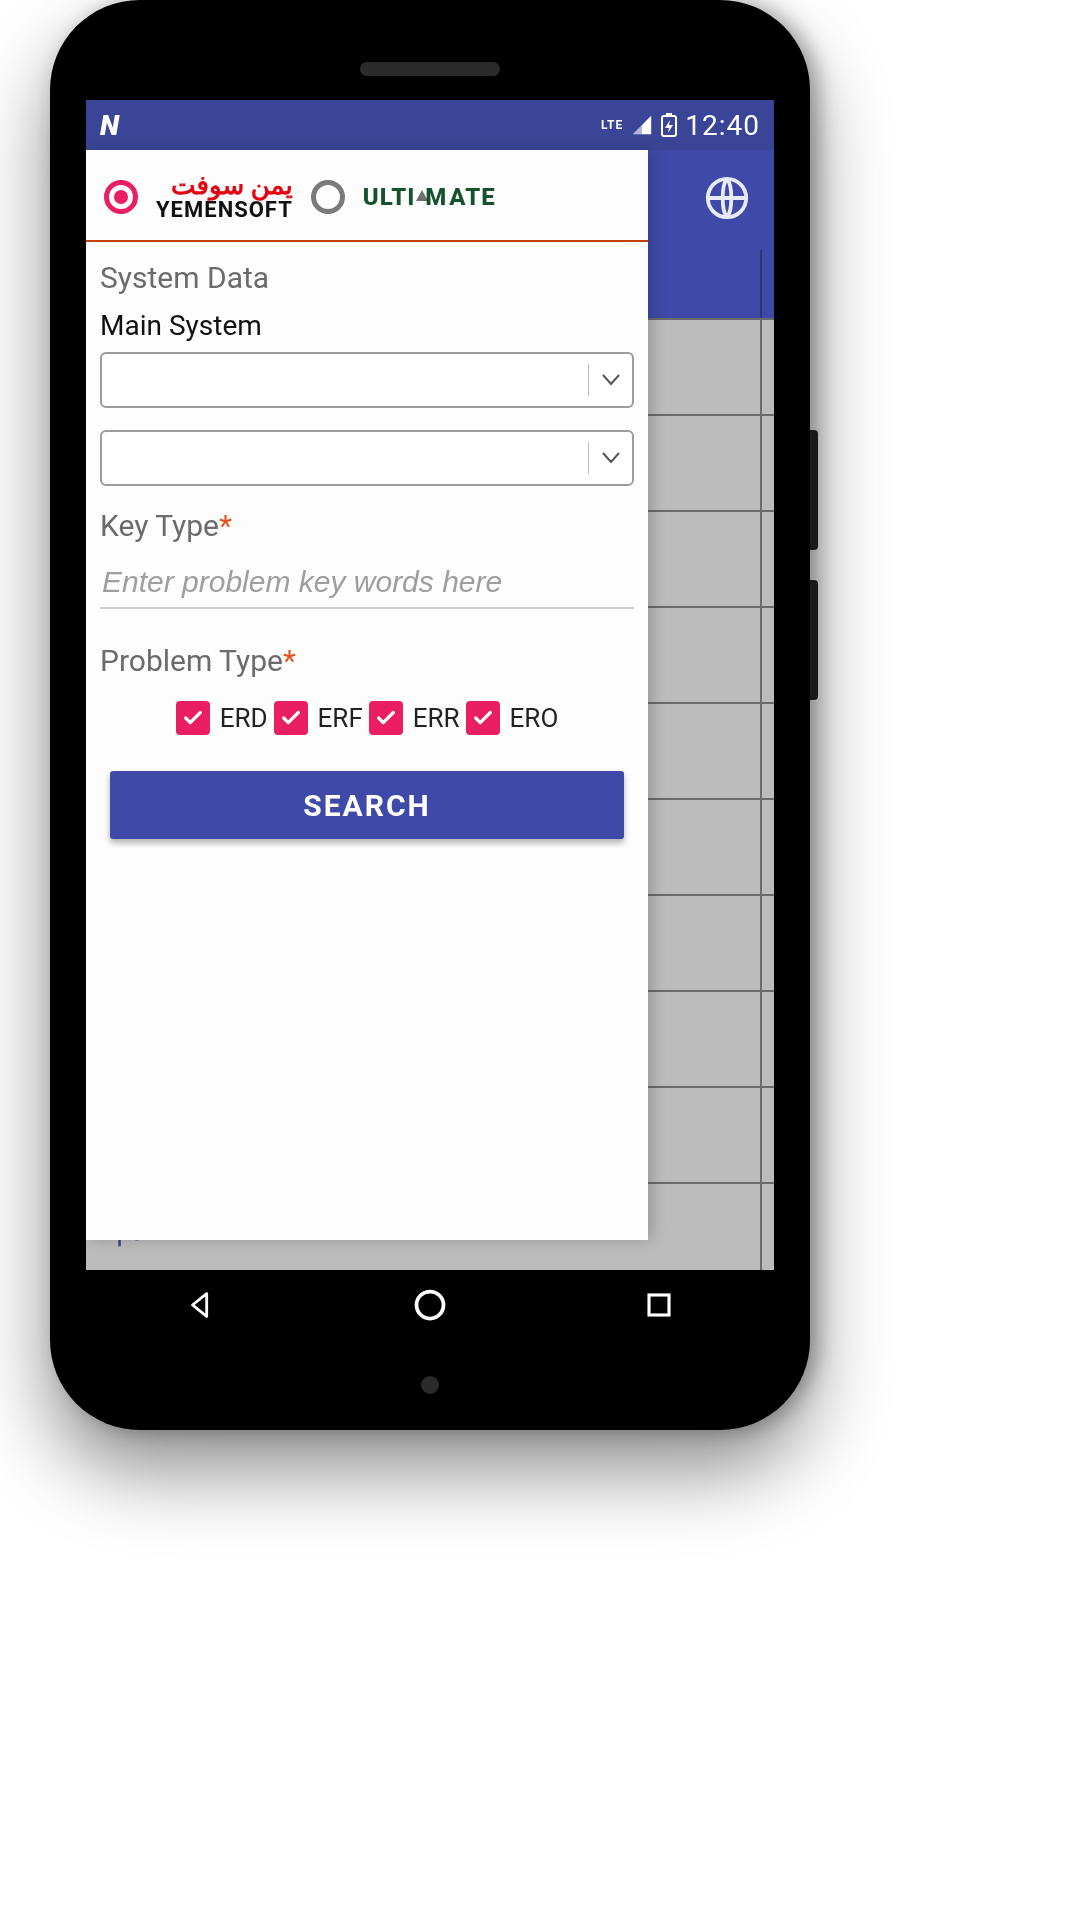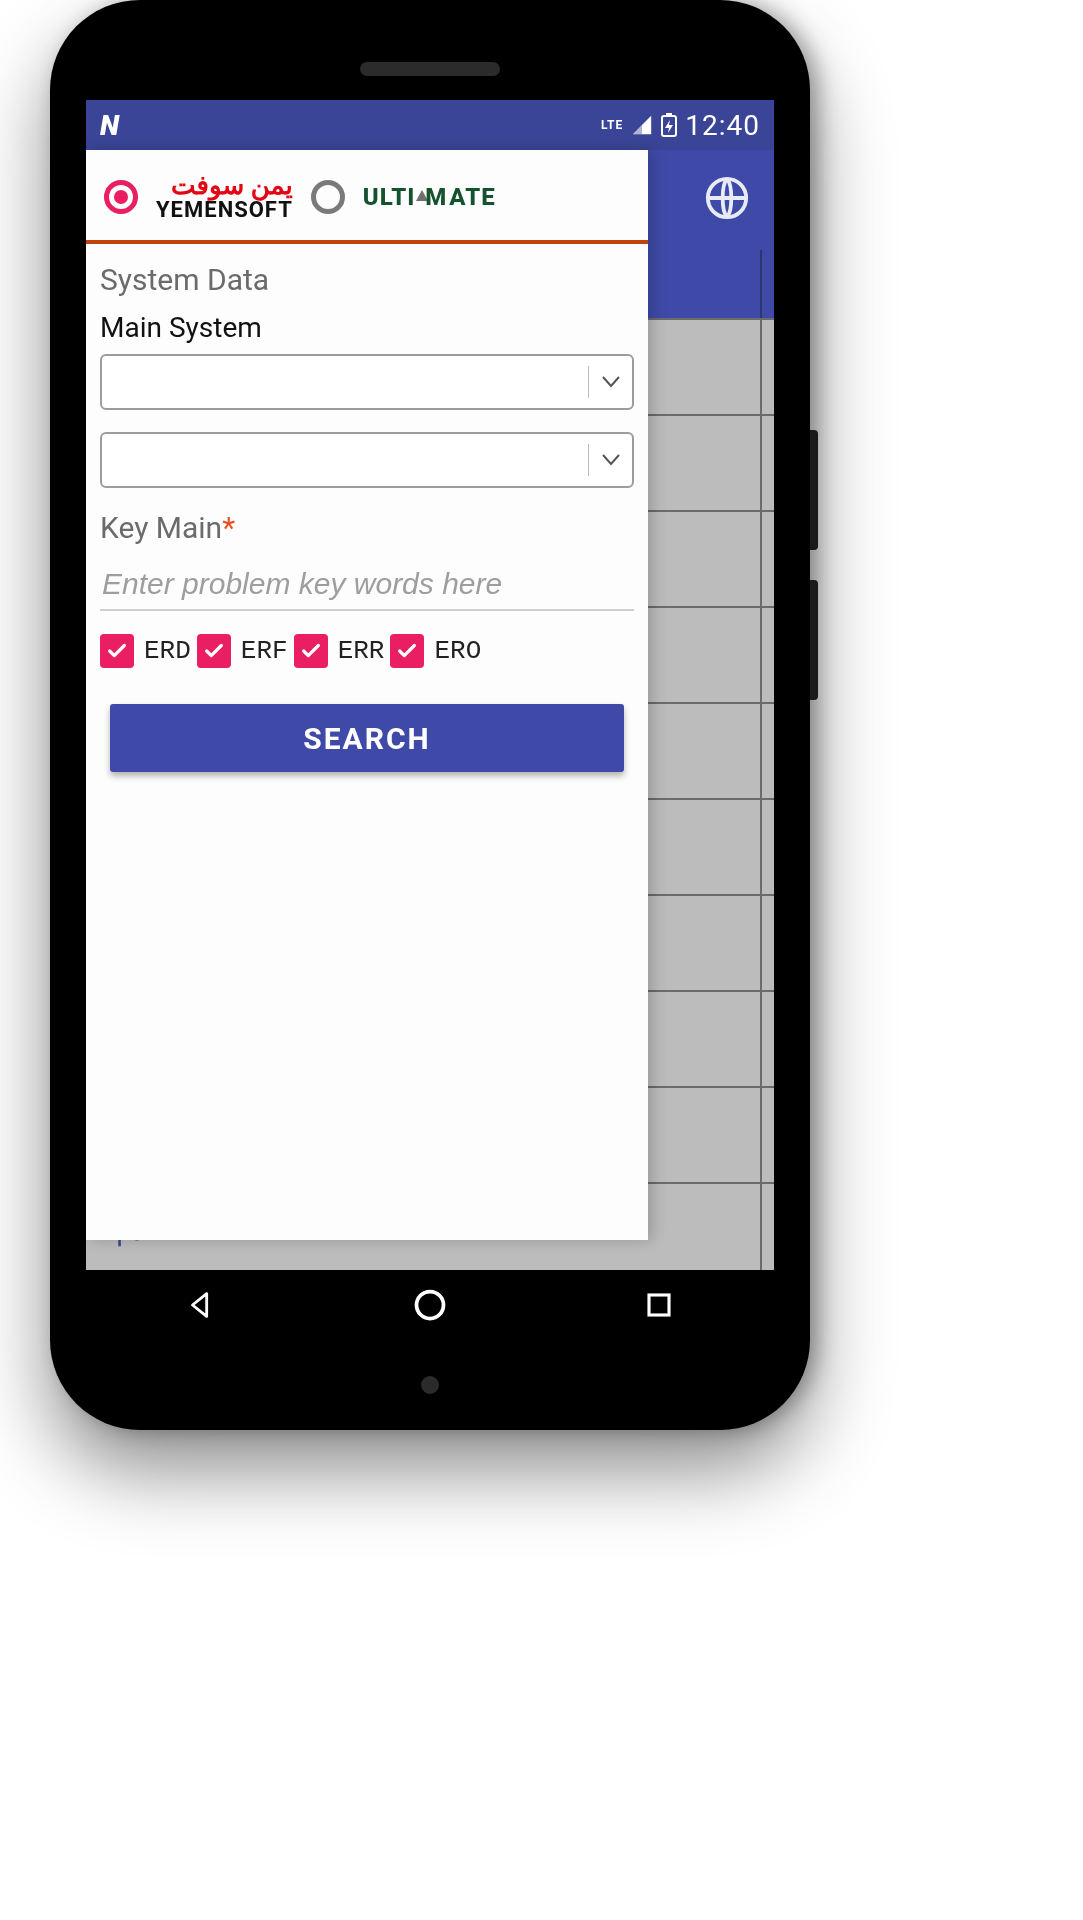--- a/index.html
+++ b/index.html
@@ -153,21 +153,21 @@
     background: #fdfdfd;
     box-shadow: 4px 0 14px rgba(0,0,0,.2);
     display:flex;
     flex-direction:column;
   }
   .panel-header {
     padding: 22px 18px 18px;
     display:flex;
     align-items:center;
     gap: 18px;
-    border-bottom: 4px solid #c2410c;
+    border-bottom: 2px solid #c2410c;
     flex-wrap: nowrap;
   }
   .radio {
     width: 34px; height: 34px;
     border: 5px solid #e91e63;
     border-radius: 50%;
     display:flex; align-items:center; justify-content:center;
     flex-shrink:0;
   }
   .radio.unsel { border-color: #7a7a7a; }
@@ -207,21 +207,21 @@
     position:absolute; right:0; top:10px; bottom:10px; width:44px;
     border-left:1px solid #bdbdbd;
     display:flex; align-items:center; justify-content:center;
     pointer-events:none;
   }
   .kw-input {
     width:100%; border:none; border-bottom:2px solid #cfcfcf;
     font-size:30px; padding:8px 2px; color:#4c1d95; background:transparent;font-style:italic;
   }
   .kw-input::placeholder { color:#9e9e9e; }
-  .checks { display:flex; justify-content:flex-start; margin-top:23px; gap:6px;font-family:Liberation Mono, monospace; }
+  .checks { display:flex; justify-content:center; margin-top:23px; gap:6px; }
   .chk { display:flex; align-items:center; gap:10px; }
   .chk-box {
     width:34px; height:34px; background:#e91e63; border-radius:4px;
     display:flex; align-items:center; justify-content:center; flex-shrink:0;
   }
   .chk-label { font-size:26px; color:#222; }
   .search-btn {
     margin:36px 10px 0;
     height:68px;
     background:#3f4aa8;
@@ -364,24 +364,27 @@
           <div class="select-wrap">
             <select value=""><option></option></select>
             <div class="select-caret">
               <svg width="18" height="12" viewBox="0 0 18 12">
                   <path d="M1 1l8 9 8-9" stroke="#555" stroke-width="2" fill="none"></path>
                 </svg>
             </div>
           </div>
 
           <div class="sec-title" style="margin-top:10px">
-            <span>Key Main</span><span class="req">*</span>
+            <span>Key Type</span><span class="req">*</span>
           </div>
           <input class="kw-input" type="text" placeholder="Enter problem key words here" style="">
 
+          <div class="sec-title" style="margin-top:34px">
+            <span>Problem Type</span><span class="req">*</span>
+          </div>
 
           <div class="checks">
             <div class="chk">
               <div class="chk-box">
                 <svg width="22" height="22" viewBox="0 0 24 24">
                     <path d="M4 12l5 5L20 6" stroke="#fff" stroke-width="3.5" fill="none" stroke-linecap="round" stroke-linejoin="round"></path>
                   </svg>
               </div>
               <span class="chk-label">ERD</span>
             </div>

